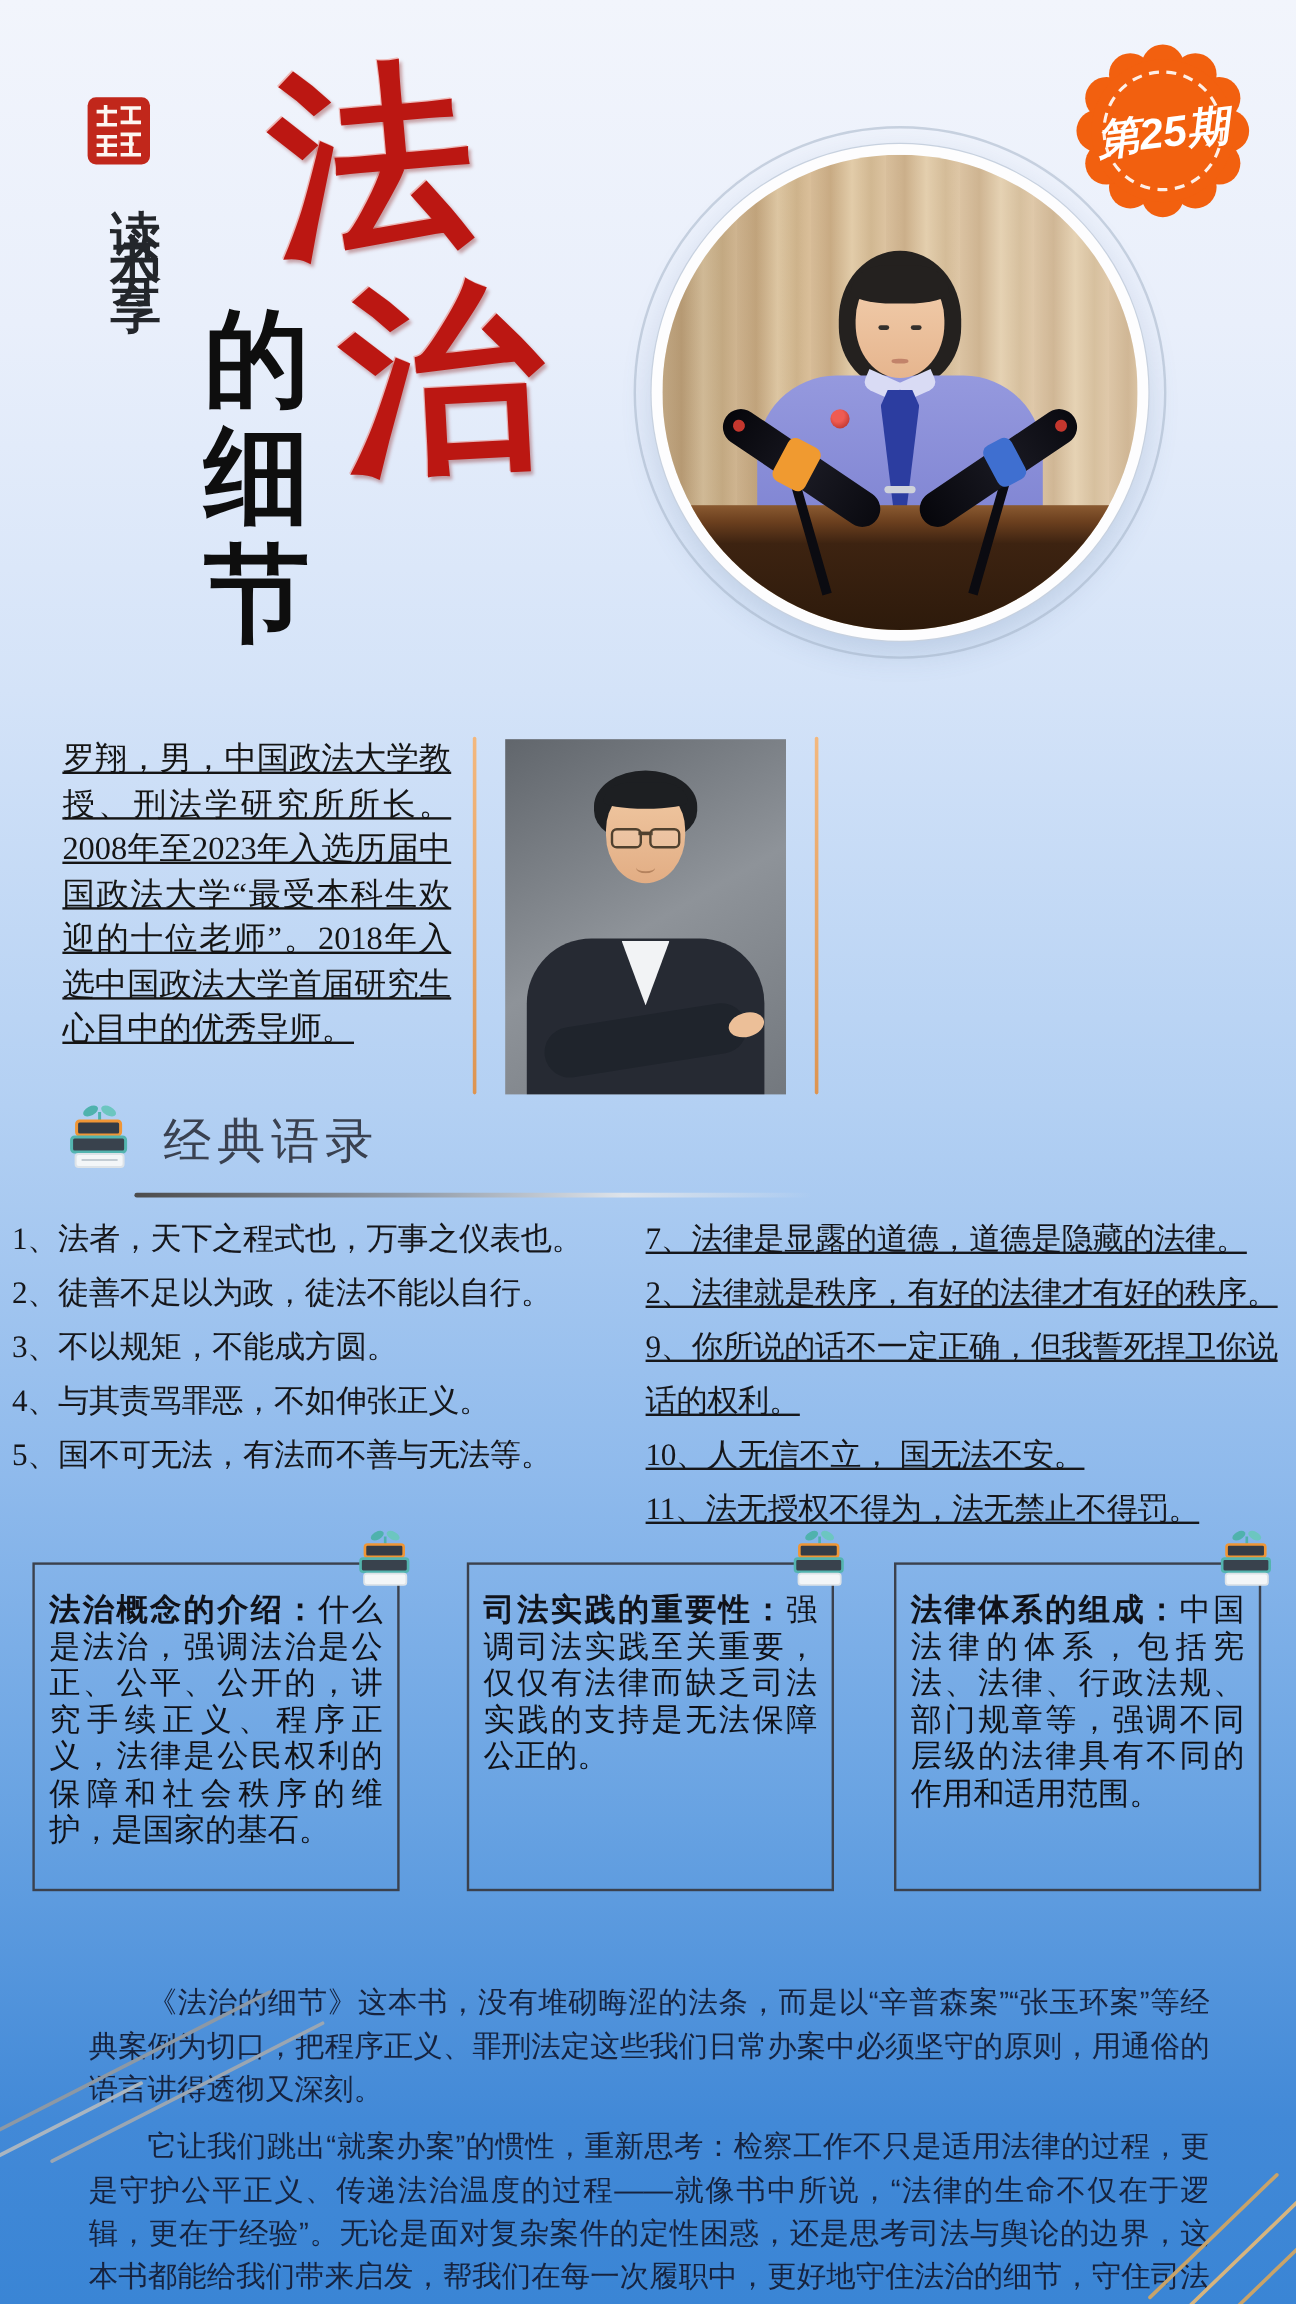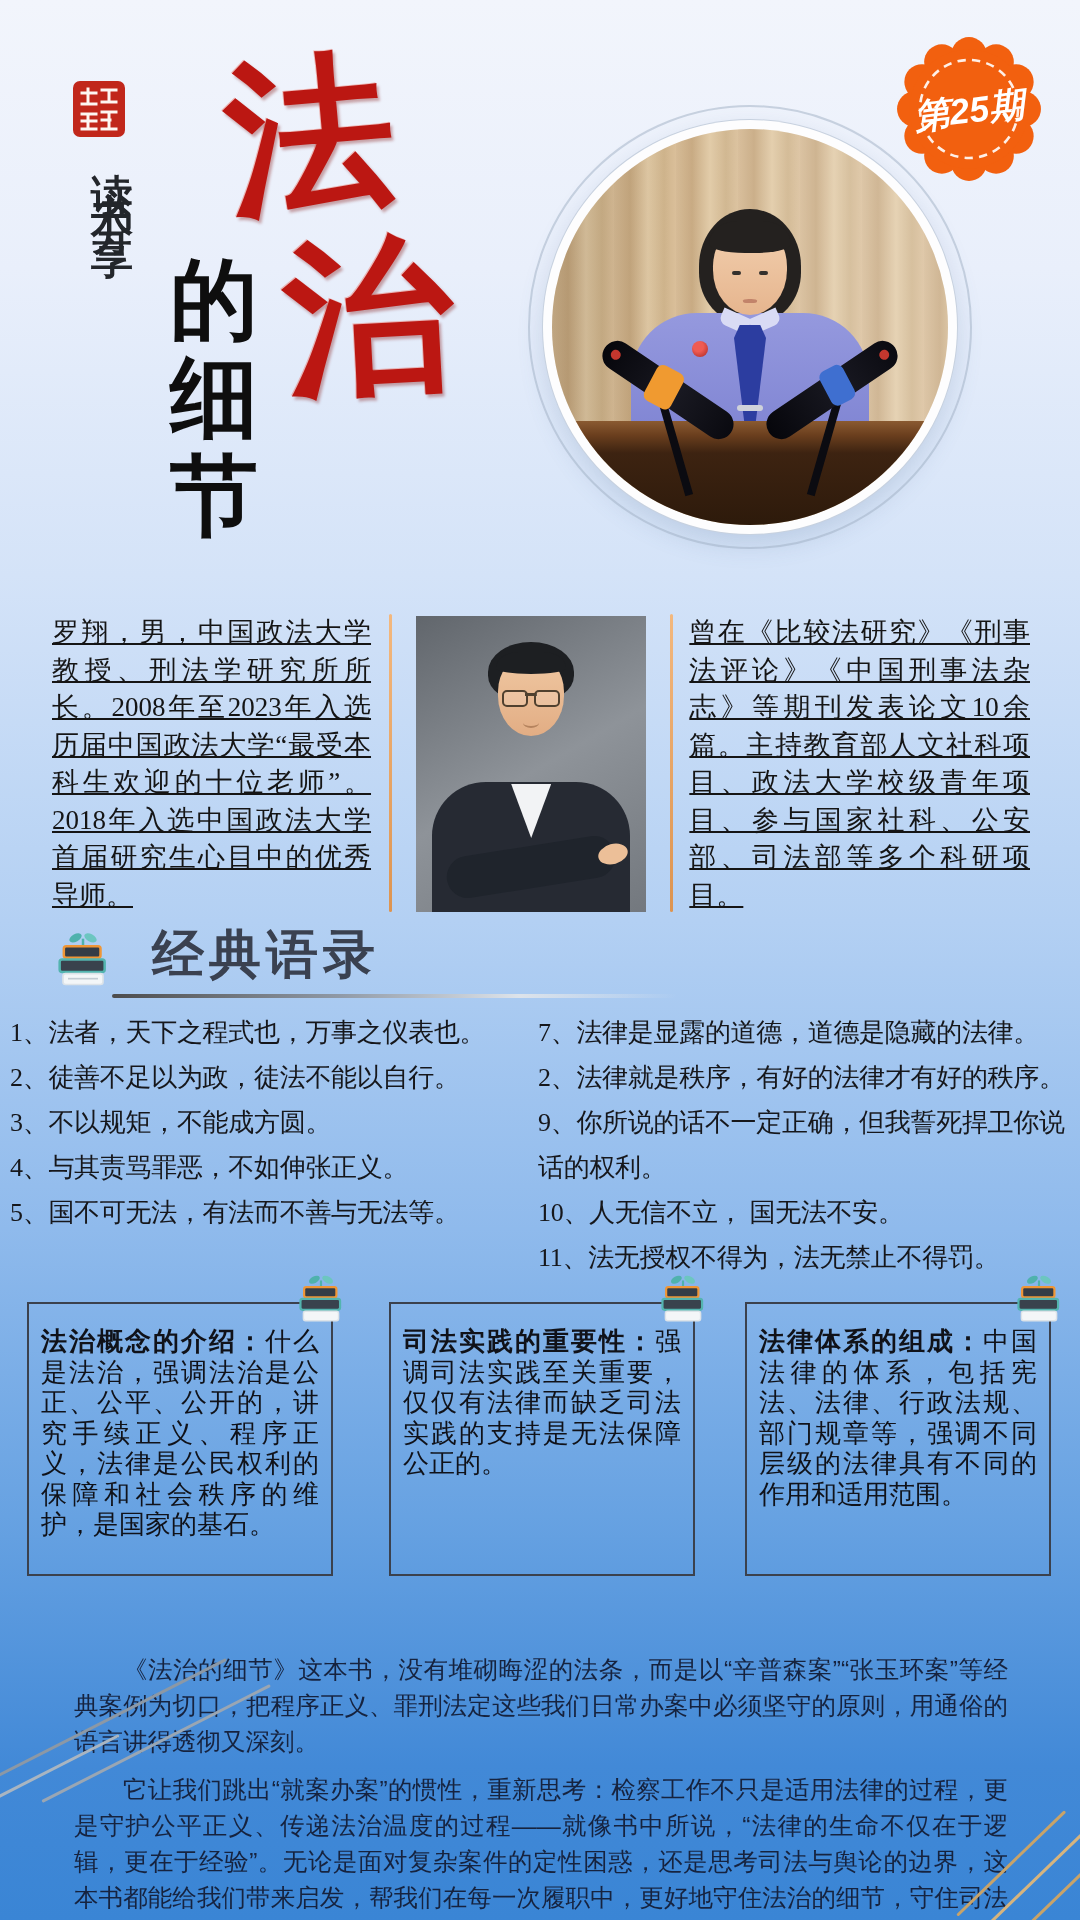--- a/index.html
+++ b/index.html
@@ -80,26 +80,26 @@
   .m-glasses::before{left:1px;} .m-glasses::after{right:1px;}
   .m-bridge{position:absolute;left:50%;top:3px;transform:translateX(-50%);width:12px;height:2.5px;background:#50412f;}
   .m-smile{position:absolute;left:50%;top:102px;transform:translateX(-50%);width:16px;height:8px;border-bottom:2.5px solid #b5835e;border-radius:50%;}
   .m-suit{position:absolute;left:50%;bottom:0;transform:translateX(-50%);width:198px;height:130px;background:#262a33;border-radius:54px 54px 0 0;}
   .m-shirtv{position:absolute;left:50%;top:2px;transform:translateX(-50%);width:40px;height:54px;background:#f2f3f5;clip-path:polygon(0 0,100% 0,50% 100%);}
   .m-armband{position:absolute;left:50%;bottom:24px;transform:translateX(-50%) rotate(-9deg);width:170px;height:42px;background:#1f242c;border-radius:22px;}
   .m-hand{position:absolute;right:18px;bottom:48px;width:30px;height:20px;background:#ecbf98;border-radius:50%;transform:rotate(-15deg);}
   
   .q-head{position:absolute;left:56px;top:920px;display:flex;align-items:flex-end;}
   .q-icon{width:54px;height:60px;}
-  .q-title{margin-left:42px;margin-bottom:2px;font-size:52px;font-weight:700;color:#3a4150;letter-spacing:5px;font-family:"Liberation Sans","DejaVu Sans",sans-serif;}
+  .q-title{margin-left:26px;margin-bottom:2px;font-size:40px;font-weight:400;color:#3a4150;letter-spacing:5px;font-family:"Liberation Sans","DejaVu Sans",sans-serif;}
   .q-underline{position:absolute;left:112px;top:994px;width:565px;height:4px;border-radius:2px;
     background:linear-gradient(90deg,#4c4c4c,#8f99a6 40%,#dde3ea 72%,rgba(255,255,255,0));}
   .quotes{position:absolute;left:10px;top:1010px;width:1066px;display:flex;font-size:26px;line-height:45px;color:#16171b;letter-spacing:-0.3px;}
   .q-col-left{width:528px;}
-  .q-col-right{width:538px;}
+  .q-col-right{width:538px;text-decoration:underline;}
   
   .boxes{position:absolute;left:27px;top:1302px;width:1026px;display:flex;}
   .box{
     width:306px;height:274px;box-sizing:border-box;border:2px solid #3b414d;
     padding:22px 12px 14px;position:relative;font-size:26px;line-height:30.5px;
     text-align:justify;text-justify:inter-character;color:#101219;
   }
   .box2{margin-left:50px;} .box3{margin-left:56px;}
   .box-title{font-weight:900;font-family:"Liberation Sans","DejaVu Sans",sans-serif;}
   .box-icon{position:absolute;top:-31px;right:-12px;width:44px;height:56px;}
@@ -208,21 +208,20 @@
           <div class="m-bridge"></div>
         </div>
       <div class="m-smile"></div>
       <div class="m-suit">
         <div class="m-shirtv"></div>
       </div>
       <div class="m-armband"></div>
       <div class="m-hand"></div>
     </div>
     <div class="bio-div"></div>
-    <div class="bio-col bio-right">曾在《比较法研究》《刑事法评论》《中国刑事法杂志》等期刊发表论文10余篇。主持教育部人文社科项目、政法大学校级青年项目、参与国家社科、公安部、司法部等多个科研项目。</div>
   </div>
 
   <div class="q-head">
     <svg class="q-icon" viewBox="0 0 60 72">
       <path d="M30 16 v-8" stroke="#4fb2ad" stroke-width="3" fill="none"></path>
       <ellipse cx="21" cy="7" rx="8" ry="4.5" fill="#4fb2ad" transform="rotate(-28 21 7)"></ellipse>
       <ellipse cx="39" cy="7" rx="8" ry="4.5" fill="#6cc6c0" transform="rotate(28 39 7)"></ellipse>
       <rect x="7" y="17" width="44" height="14" rx="3" fill="#343c46" stroke="#ef9636" stroke-width="3"></rect>
       <rect x="2" y="33" width="54" height="15" rx="3" fill="#39424d" stroke="#53b4af" stroke-width="3"></rect>
       <rect x="6" y="50" width="48" height="13" rx="3" fill="#f3f6f8" stroke="#dde3e8" stroke-width="2"></rect>

